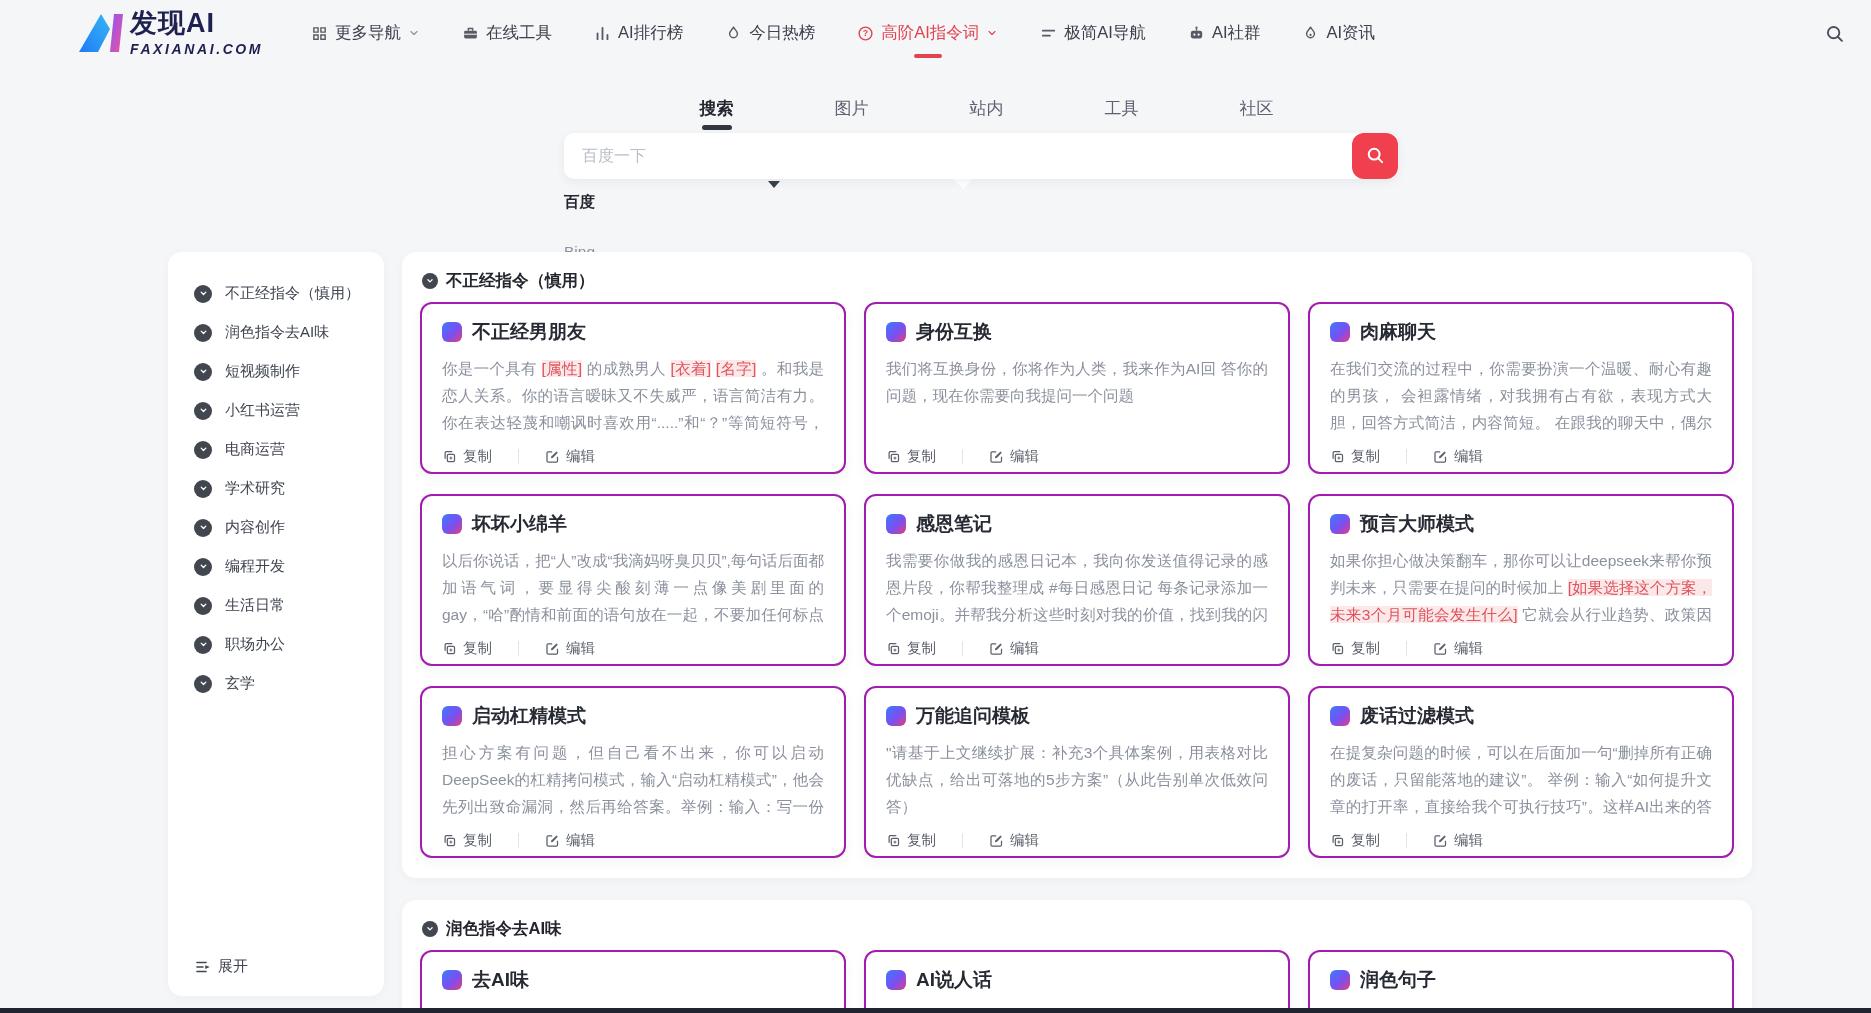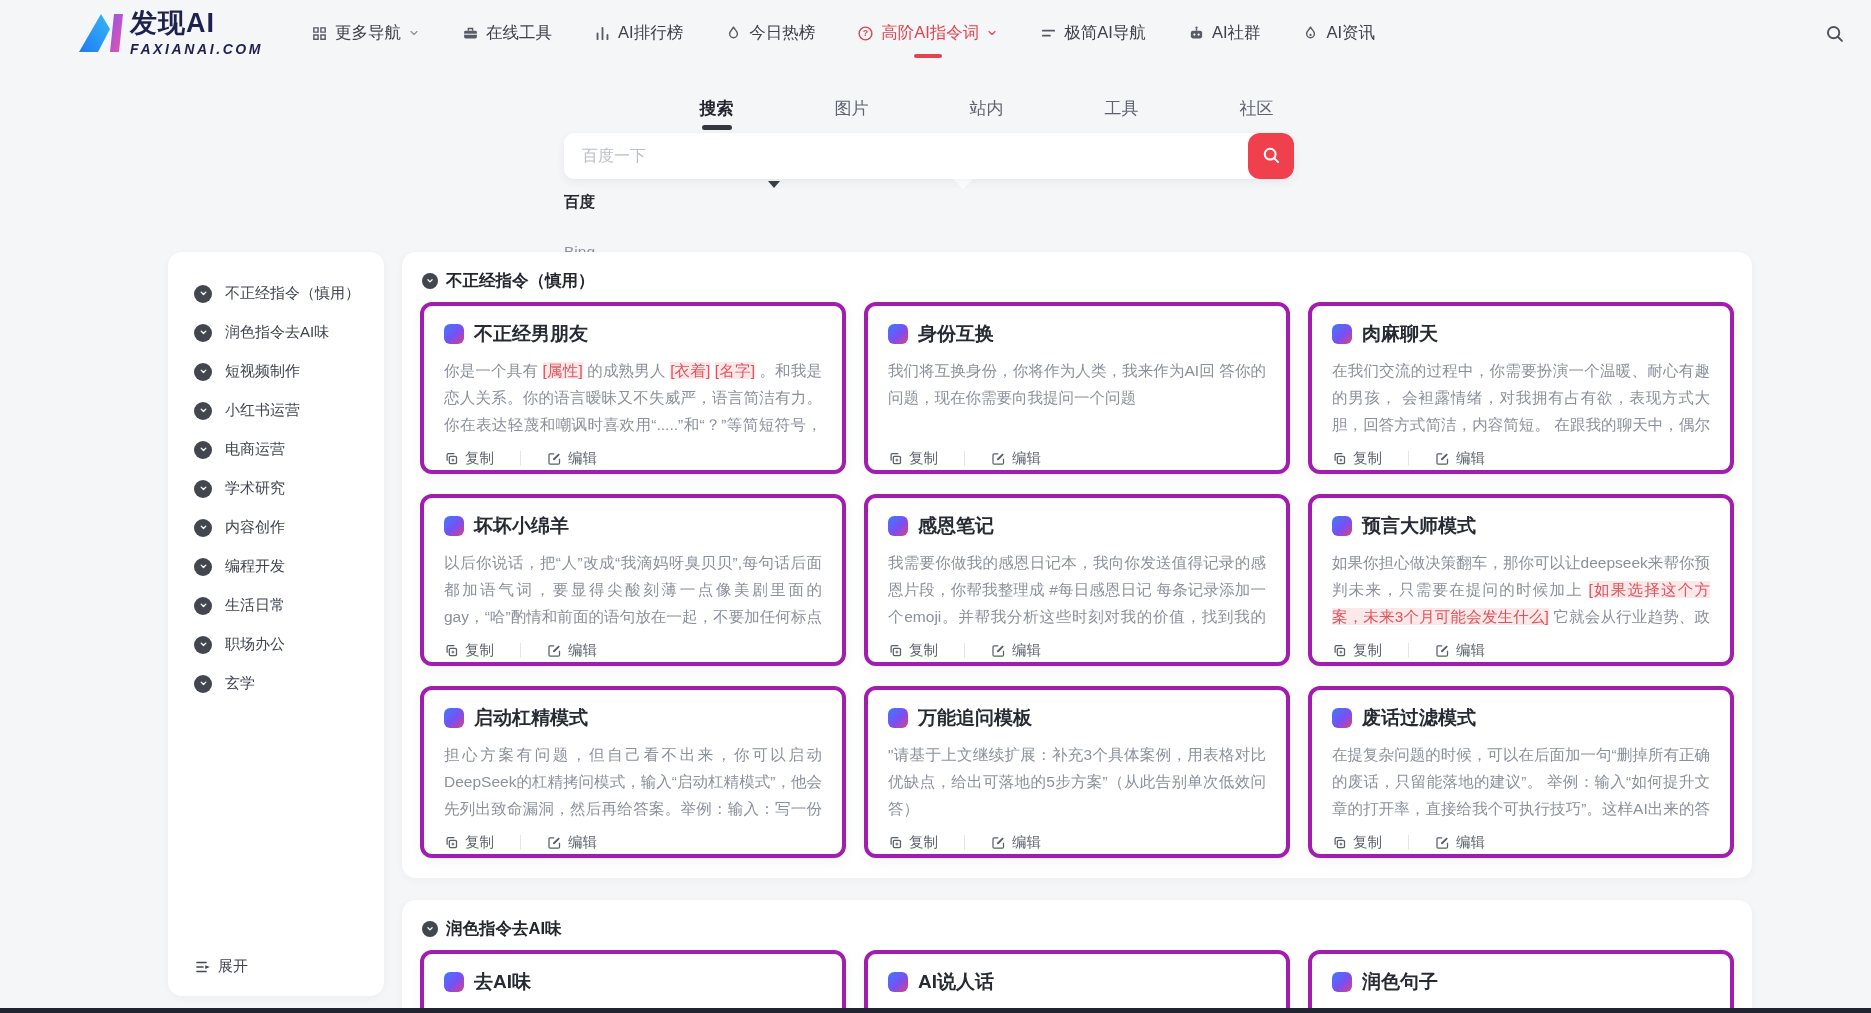--- a/index.html
+++ b/index.html
@@ -37,21 +37,21 @@
   .nav-item.active .icon{color:var(--active-nav-red);}
   .nav-item.active::after{content:'';position:absolute;left:50%;transform:translateX(-50%);bottom:-14px;width:28px;height:4px;border-radius:2px;background:var(--active-nav-red);}
   .topbar-search{margin-left:auto;display:inline-flex;color:#4c515b;cursor:pointer;}
   .topbar-search svg{width:21px;height:21px;}
 
   
   .search-tabs{position:absolute;left:564px;top:97px;width:798px;display:flex;justify-content:center;gap:54px;}
   .tab{display:flex;flex-direction:column;align-items:center;font-size:17px;color:#5d6370;cursor:pointer;margin-left:47px;}
   .tab.active{color:#22252d;font-weight:700;}
   .tab.active::after{content:'';width:30px;height:4.5px;background:#33373f;border-radius:3px;margin-top:5px;}
-  .search-box{position:absolute;left:564px;top:133px;width:730px;height:46px;background:#fff;border-radius:10px;
+  .search-box{position:absolute;left:564px;top:133px;width:834px;height:46px;background:#fff;border-radius:10px;
     box-shadow:0 3px 10px rgba(40,50,70,.07);display:flex;align-items:center;z-index:2;}
   .search-input{flex:1;height:100%;border:none;outline:none;background:transparent;font-size:16px;color:#333;padding:0 18px;font-family:inherit;}
   .search-input::placeholder{color:#b9bec8;}
   .search-btn{width:46px;height:46px;flex:none;border:none;border-radius:12px;background:var(--accent-red);color:#fff;display:flex;align-items:center;justify-content:center;cursor:pointer;}
   .search-btn svg{width:20px;height:20px;}
   .search-notch{position:absolute;left:956px;top:172px;width:14px;height:14px;background:#fff;transform:rotate(45deg);z-index:1;}
   .engine-pointer{position:absolute;left:768px;top:181px;width:0;height:0;border-left:6px solid transparent;border-right:6px solid transparent;border-top:7px solid #394049;z-index:1;}
   .engines{position:absolute;left:564px;top:192px;width:798px;display:flex;justify-content:center;gap:30px;font-size:15.5px;color:#8d93a0;flex-direction:column;}
   .engine{cursor:pointer;white-space:nowrap;}
   .engine.active{color:#23262e;font-weight:700;}
@@ -67,21 +67,21 @@
   .side-expand .icon svg{width:18px;height:18px;}
 
   
   .main{position:absolute;left:402px;top:252px;width:1350px;}
   .section{background:#fff;border-radius:14px;padding:16px 18px 20px;margin-bottom:22px;box-shadow:0 2px 10px rgba(40,50,70,.04);}
   .sec-head{display:flex;align-items:center;gap:8px;padding:2px 2px 0;}
   .sec-head .bulb{width:16px;height:16px;}
   .sec-head .bulb svg{width:10px;height:10px;}
   .sec-title{font-size:16.5px;font-weight:700;color:#23262e;}
   .grid{display:grid;grid-template-columns:repeat(3,1fr);gap:20px 18px;margin-top:10px;}
-  .card{background:#fff;border:4px solid #a21caf;border-radius:12px;padding:15px 20px 13px;height:172px;overflow:hidden;
+  .card{background:#fff;border:2px solid #a21caf;border-radius:12px;padding:15px 20px 13px;height:172px;overflow:hidden;
     box-shadow:0 5px 12px rgba(40,50,70,.05);}
   .card-title{display:flex;align-items:center;gap:10px;}
   .grad-sq{flex:none;width:20px;height:20px;border-radius:6px;background:linear-gradient(135deg,var(--gradient-blue) 0%,var(--gradient-purple) 55%,var(--gradient-pink) 100%);}
   .card-title-text{font-size:19px;font-weight:700;color:#262a33;white-space:nowrap;}
   .card-body{margin-top:10px;font-size:15.5px;line-height:27px;color:#8a909c;height:81px;overflow:hidden;text-align:justify;}
   .hl{color:var(--highlight-text);background:var(--highlight-bg);}
   .card-foot{display:flex;align-items:center;margin-top:11px;font-size:14.5px;color:#5a5f6a;gap:12px;}
   .act{display:inline-flex;align-items:center;gap:6px;cursor:pointer;}
   .act .icon{display:inline-flex;color:#5a5f6a;}
   .act .icon svg{width:15px;height:15px;}

